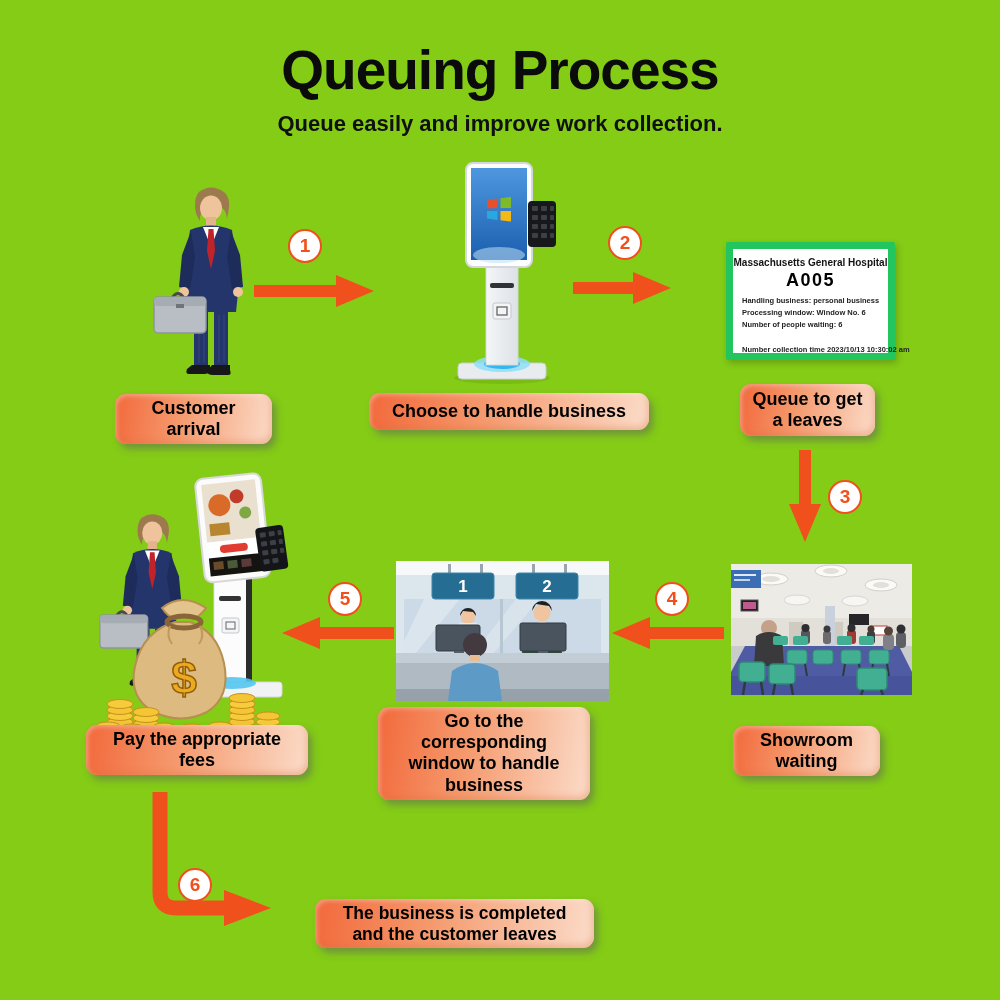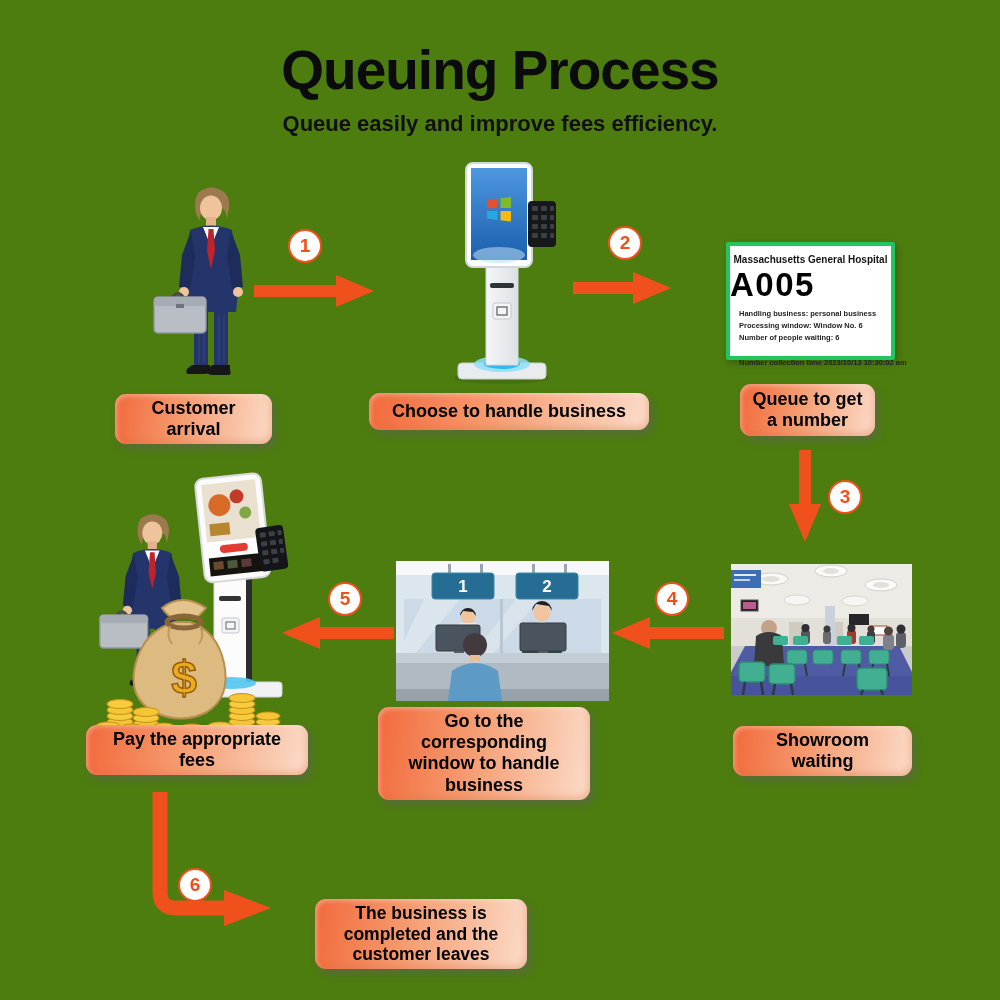--- a/index.html
+++ b/index.html
@@ -1,52 +1,52 @@
 <!DOCTYPE html>
 <html><head>
 <meta charset="utf-8">
 <style>
   *{margin:0;padding:0;box-sizing:border-box}
   html,body{background:#ffffff}
   body{font-family:"Liberation Sans",sans-serif;color:#0a0a0a}
-  .canvas{position:relative;width:1000px;height:1000px;background:#4d7c0f;overflow:hidden}
+  .canvas{position:relative;width:1000px;height:1000px;background:#84cc16;overflow:hidden}
   .abs{position:absolute}
   .title{position:absolute;left:0;top:38px;width:100%;text-align:center;
          font-size:55px;font-weight:800;letter-spacing:-1px;color:#0b0b0b}
   .subtitle{position:absolute;left:0;top:111px;width:100%;text-align:center;
          font-size:22px;font-weight:600;color:#101010}
   .pill{position:absolute;display:flex;align-items:center;justify-content:center;
         text-align:center;font-weight:600;color:#000;border-radius:11px;line-height:1.18;
         background:linear-gradient(98deg,#F2693B 0%,#F59A6E 42%,#FBDCC9 100%);
         box-shadow:4px 5px 7px rgba(95,95,95,.5),
                    inset -2px -3px 6px rgba(212,103,52,.30),
                    inset 2px 2px 4px rgba(255,255,255,.35);
         padding:4px 10px;font-size:18px}
   .stepnum{position:absolute;width:34px;height:34px;background:#fff;border:2.5px solid #F0511C;
         border-radius:50%;display:flex;align-items:center;justify-content:center;
         color:#F0511C;font-size:19px;font-weight:700}
   .ticket{position:absolute;left:726px;top:242px;width:169px;height:118px;background:#fff;
-        border:4px solid #22c55e;border-radius:2px;box-shadow:2px 3px 7px rgba(0,0,0,.22);
+        border:7px solid #22c55e;border-radius:2px;box-shadow:2px 3px 7px rgba(0,0,0,.22);
         padding-top:8px}
   .t-hosp{text-align:center;font-size:10px;font-weight:700;color:#131313}
-  .t-num{font-size:33px;font-weight:700;letter-spacing:1.5px;color:#000;
+  .t-num{text-align:center;font-size:18px;font-weight:700;letter-spacing:1.5px;color:#000;
         line-height:1.05;margin-top:3px}
   .t-line{font-size:7.5px;font-weight:700;color:#232323;margin:3.2px 0 0 9px;white-space:nowrap}
   .t-line-first{margin-top:6px}
   .t-line-last{margin-top:16px}
   .arrowfill{fill:#F0511C}
   .arrowstroke{stroke:#F0511C}
 </style>
 </head>
 <body>
 
 <div class="canvas">
 
   <h1 class="title">Queuing Process</h1>
-  <div class="subtitle">Queue easily and improve fees efficiency.</div>
+  <div class="subtitle">Queue easily and improve work collection.</div>
 
   <svg class="abs" style="left:152px;top:183px" width="118" height="192" viewBox="0 0 118 192">
     <g>
       <path d="M47,9 q12,-9 25,0 q6,5 5,16 l-2,11 q-1,-9 -5,-11 q-9,6 -19,2 q-4,6 -3,11 q-5,-7 -5,-15 q0,-10 4,-14 Z" fill="#9C7A4E"></path>
       <ellipse cx="59" cy="25" rx="11" ry="12.5" fill="#EFC39C"></ellipse>
       <rect x="54" y="34" width="10" height="9" fill="#E3B38C"></rect>
       <path d="M38,47 Q59,38 80,47 L87,100 L84,129 L34,129 L31,100 Z" fill="#24356B"></path>
       <path d="M39,48 L30,72 L27,104 L38,106 L43,74 Z" fill="#1E2C5C"></path>
       <path d="M79,48 L88,72 L91,104 L80,106 L75,74 Z" fill="#1E2C5C"></path>
       <circle cx="32" cy="109" r="5" fill="#EFC39C"></circle>
@@ -135,21 +135,21 @@
     <div class="t-hosp">Massachusetts General Hospital</div>
     <div class="t-num">A005</div>
     <div class="t-line t-line-first">Handling business: personal business</div>
     <div class="t-line">Processing window: Window No. 6</div>
     <div class="t-line">Number of people waiting: 6</div>
     <div class="t-line t-line-last">Number collection time 2023/10/13 10:30:02 am</div>
   </div>
 
   <div class="pill" style="left:115px;top:394px;width:157px;min-height:37px">Customer arrival</div>
   <div class="pill" style="left:369px;top:393px;width:280px;min-height:37px">Choose to handle business</div>
-  <div class="pill" style="left:740px;top:384px;width:135px;min-height:52px">Queue to get a number</div>
+  <div class="pill" style="left:740px;top:384px;width:135px;min-height:52px">Queue to get a leaves</div>
 
   <svg class="abs" style="left:788px;top:450px" width="34" height="92" viewBox="0 0 34 92">
     <rect class="arrowfill" x="11" y="0" width="12" height="58"></rect>
     <polygon class="arrowfill" points="1,54 17,92 33,54"></polygon>
   </svg>
   <div class="stepnum" style="left:828px;top:480px">
     <span>3</span>
   </div>
 
   <svg class="abs" style="left:731px;top:564px" width="181" height="131" viewBox="0 0 181 131">
@@ -381,25 +381,25 @@
         <ellipse cx="176" cy="246" rx="12" ry="4" fill="#F4C636"></ellipse>
         <ellipse cx="128" cy="256" rx="12" ry="4" fill="#F6CB3C"></ellipse>
         <ellipse cx="100" cy="258" rx="12" ry="4" fill="#F4C636"></ellipse>
         <ellipse cx="72" cy="257" rx="11" ry="4" fill="#F6CB3C"></ellipse>
       </g>
     </g>
   </svg>
 
   <div class="pill" style="left:86px;top:725px;width:222px;min-height:39px">Pay the appropriate fees</div>
   <div class="pill" style="left:378px;top:707px;width:212px;min-height:59px">Go to the corresponding window to handle business</div>
-  <div class="pill" style="left:733px;top:726px;width:179px;min-height:39px">Showroom waiting</div>
+  <div class="pill" style="left:733px;top:726px;width:147px;min-height:39px">Showroom waiting</div>
 
   <svg class="abs" style="left:138px;top:790px" width="136" height="146" viewBox="0 0 136 146">
     <path class="arrowstroke" d="M22,2 L22,102 Q22,118 38,118 L90,118" stroke-width="15" fill="none" stroke-linecap="butt"></path>
     <polygon class="arrowfill" points="86,100 133,118 86,136"></polygon>
   </svg>
   <div class="stepnum" style="left:178px;top:868px">
     <span>6</span>
   </div>
 
-  <div class="pill" style="left:315px;top:899px;width:212px;min-height:49px;font-size:17.5px">The business is completed and the customer leaves</div>
+  <div class="pill" style="left:315px;top:899px;width:279px;min-height:49px;font-size:17.5px">The business is completed and the customer leaves</div>
 
 </div>
 
 </body></html>

